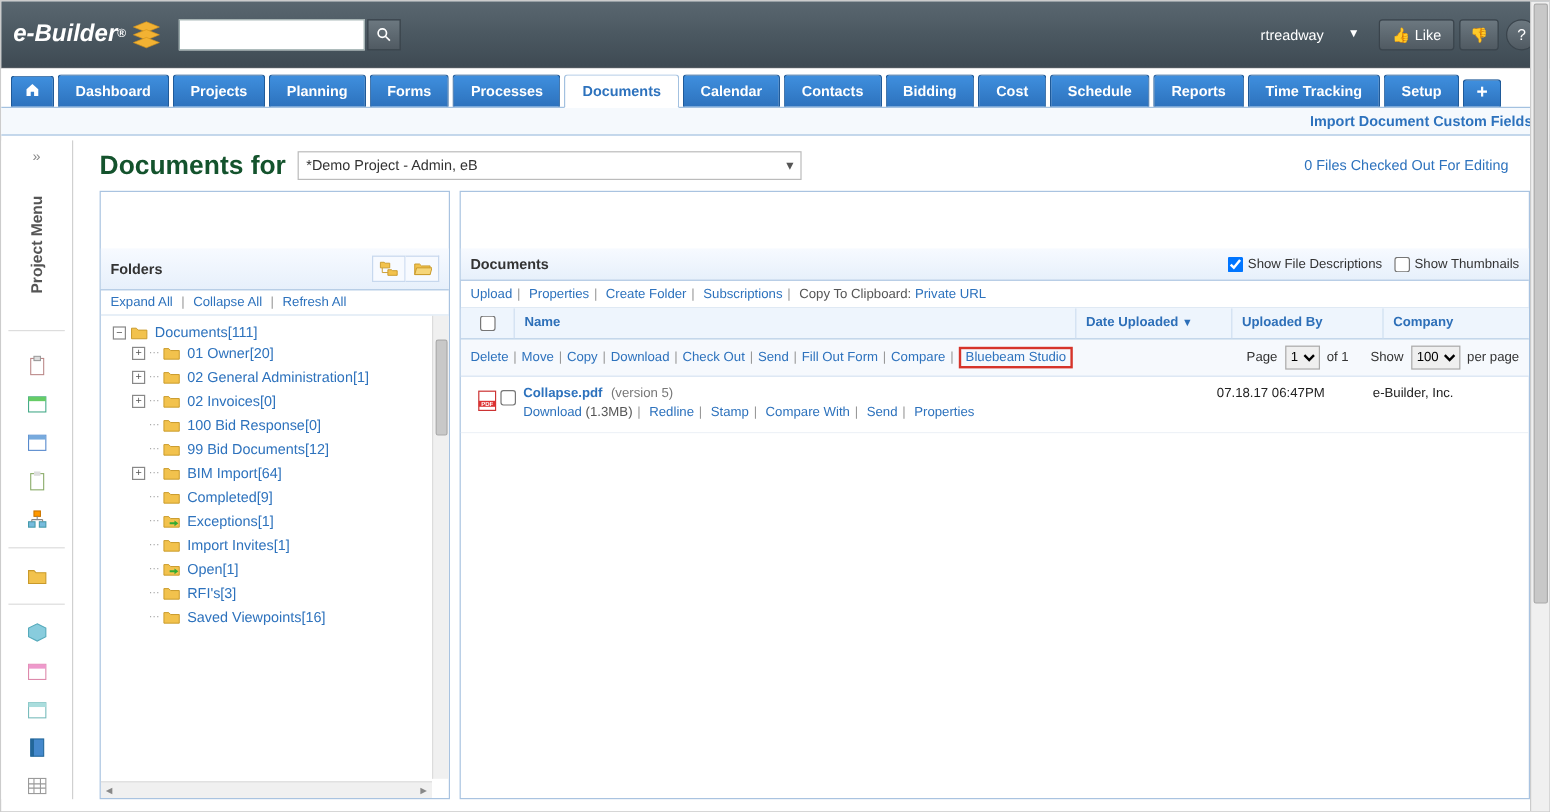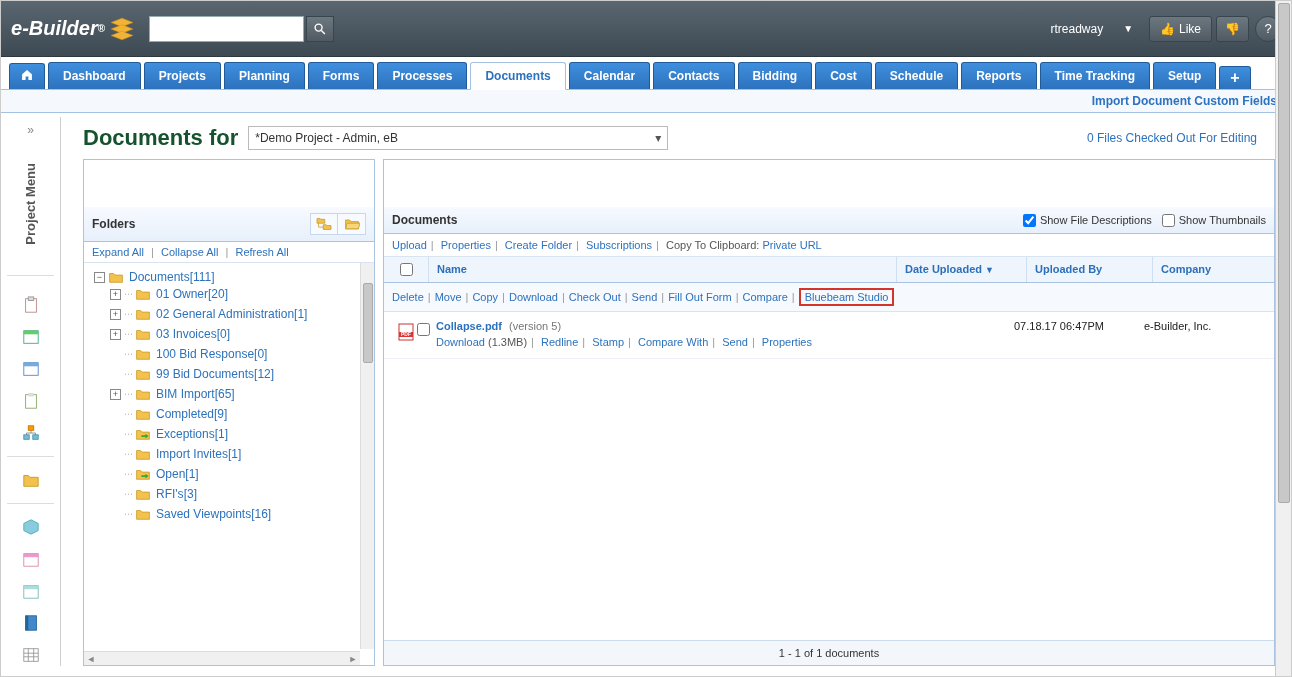--- a/index.html
+++ b/index.html
@@ -325,21 +325,21 @@
                           <a><span>02 General Administration</span><span class="count">[1]</span></a>
                         </div>
                       </li>
                       <li>
                         <div class="node">
                           <span class="toggle">+</span>
                           <span class="dots">⋯</span>
                           <svg class="folder-icon" viewBox="0 0 20 16">
                             <path d="M2 3 h5 l2 2 h9 v9 h-16 z" fill="#f2c24d" stroke="#c99a2a"></path>
                           </svg>
-                          <a><span>03 Invoices</span><span class="count">[0]</span></a>
+                          <a><span>02 Invoices</span><span class="count">[0]</span></a>
                         </div>
                       </li>
                       <li>
                         <div class="node">
                           <span class="toggle none"></span>
                           <span class="dots">⋯</span>
                           <svg class="folder-icon" viewBox="0 0 20 16">
                             <path d="M2 3 h5 l2 2 h9 v9 h-16 z" fill="#f2c24d" stroke="#c99a2a"></path>
                           </svg>
                           <a><span>100 Bid Response</span><span class="count">[0]</span></a>
@@ -355,21 +355,21 @@
                           <a><span>99 Bid Documents</span><span class="count">[12]</span></a>
                         </div>
                       </li>
                       <li>
                         <div class="node">
                           <span class="toggle">+</span>
                           <span class="dots">⋯</span>
                           <svg class="folder-icon" viewBox="0 0 20 16">
                             <path d="M2 3 h5 l2 2 h9 v9 h-16 z" fill="#f2c24d" stroke="#c99a2a"></path>
                           </svg>
-                          <a><span>BIM Import</span><span class="count">[65]</span></a>
+                          <a><span>BIM Import</span><span class="count">[64]</span></a>
                         </div>
                       </li>
                       <li>
                         <div class="node">
                           <span class="toggle none"></span>
                           <span class="dots">⋯</span>
                           <svg class="folder-icon" viewBox="0 0 20 16">
                             <path d="M2 3 h5 l2 2 h9 v9 h-16 z" fill="#f2c24d" stroke="#c99a2a"></path>
                           </svg>
                           <a><span>Completed</span><span class="count">[9]</span></a>
@@ -488,20 +488,29 @@
               <span class="sep">|</span>
             <a>Send</a>
               <span class="sep">|</span>
             <a>Fill Out Form</a>
               <span class="sep">|</span>
             <a>Compare</a>
               <span class="sep">|</span>
             <span class="highlight-box">
               <a>Bluebeam Studio</a>
             </span>
+            <div class="pager">
+              <span>Page</span>
+              <select><option>1</option></select>
+              <span>of 1</span>
+              &nbsp;&nbsp;
+              <span>Show</span>
+              <select><option>100</option></select>
+              <span>per page</span>
+            </div>
           </div>
 
           <div class="doc-row">
             <div class="file-ic">
               <span class="pdf-icon-box">
                 <svg viewBox="0 0 16 18">
                     <rect x="1" y="1" width="14" height="16" fill="#fff" stroke="#c33"></rect>
                     <rect x="1" y="9" width="14" height="5" fill="#d33"></rect>
                     <text x="3" y="13" font-size="5" fill="#fff" font-weight="bold">PDF</text>
                   </svg>
@@ -518,21 +527,20 @@
                 <a>Stamp</a><span class="sep">|</span>
                 <a>Compare With</a><span class="sep">|</span>
                 <a>Send</a><span class="sep">|</span>
                 <a>Properties</a>
               </div>
             </div>
             <div class="date-col">07.18.17 06:47PM</div>
             <div class="co-col">e-Builder, Inc.</div>
           </div>
 
-          <div class="doc-footer">1 - 1 of 1 documents</div>
         </div>
       </div>
     </div>
   </div>
 
   <div class="right-scroll">
       <div class="thumb"></div>
     </div>
 </div>
 

